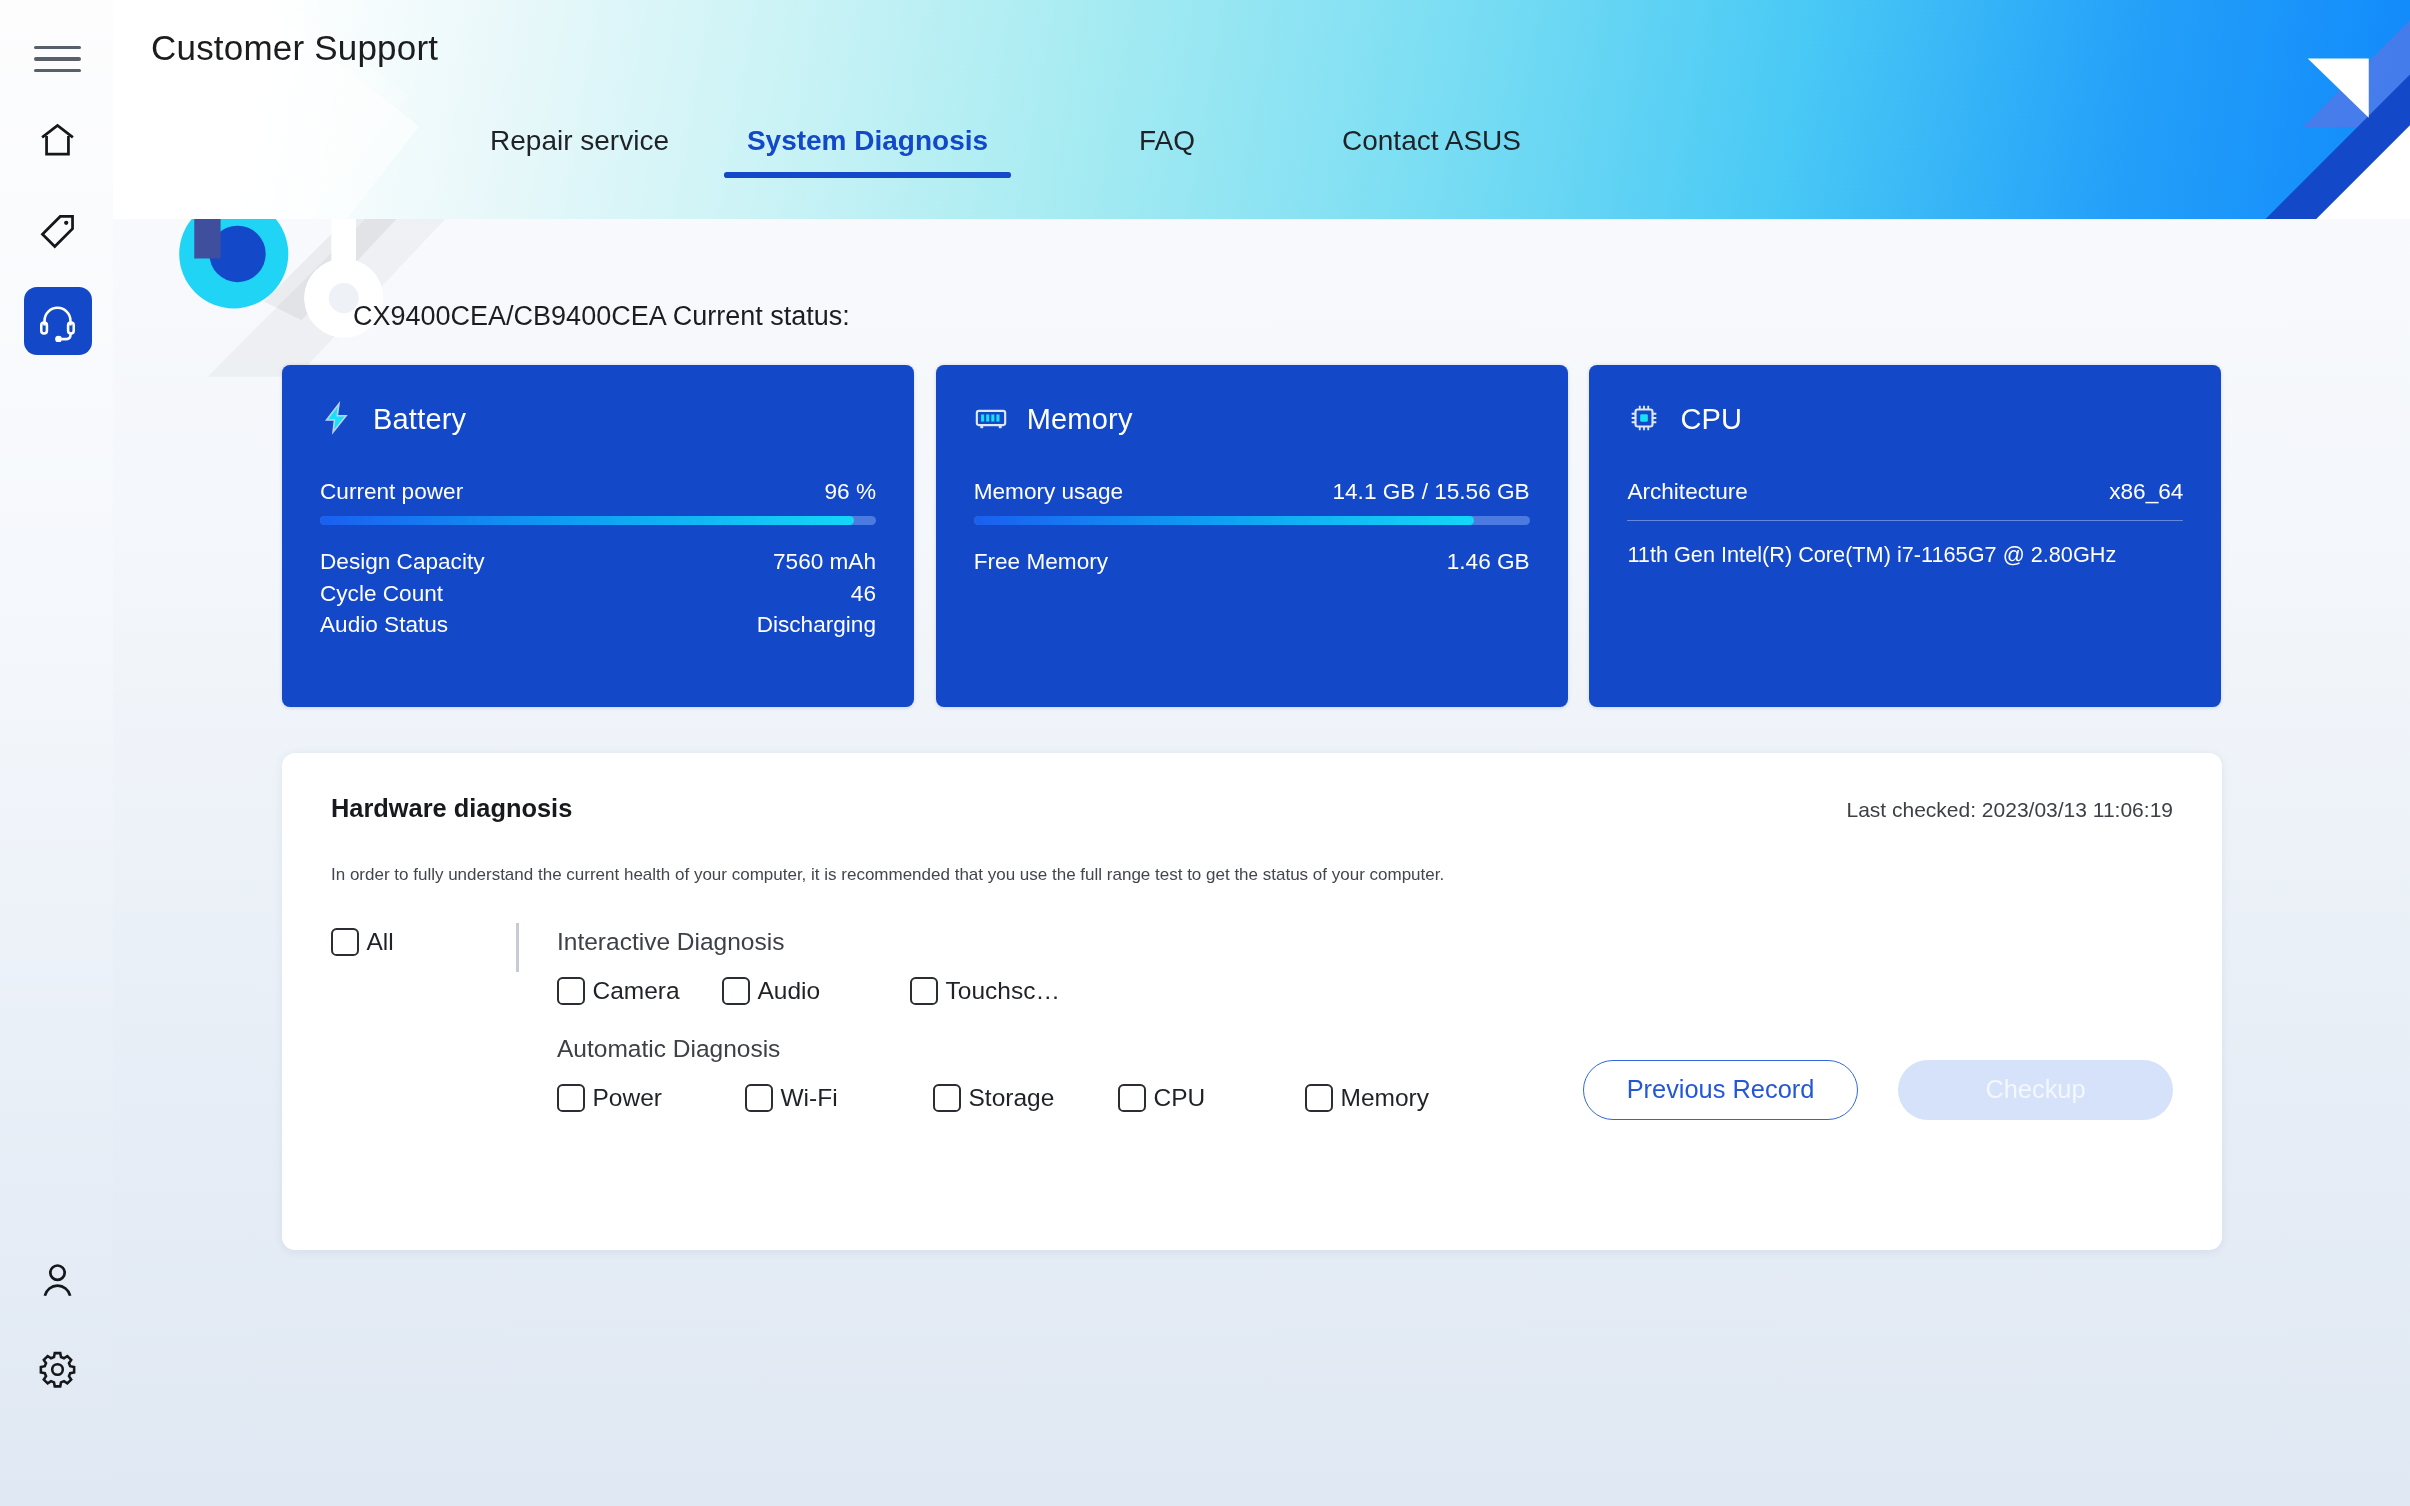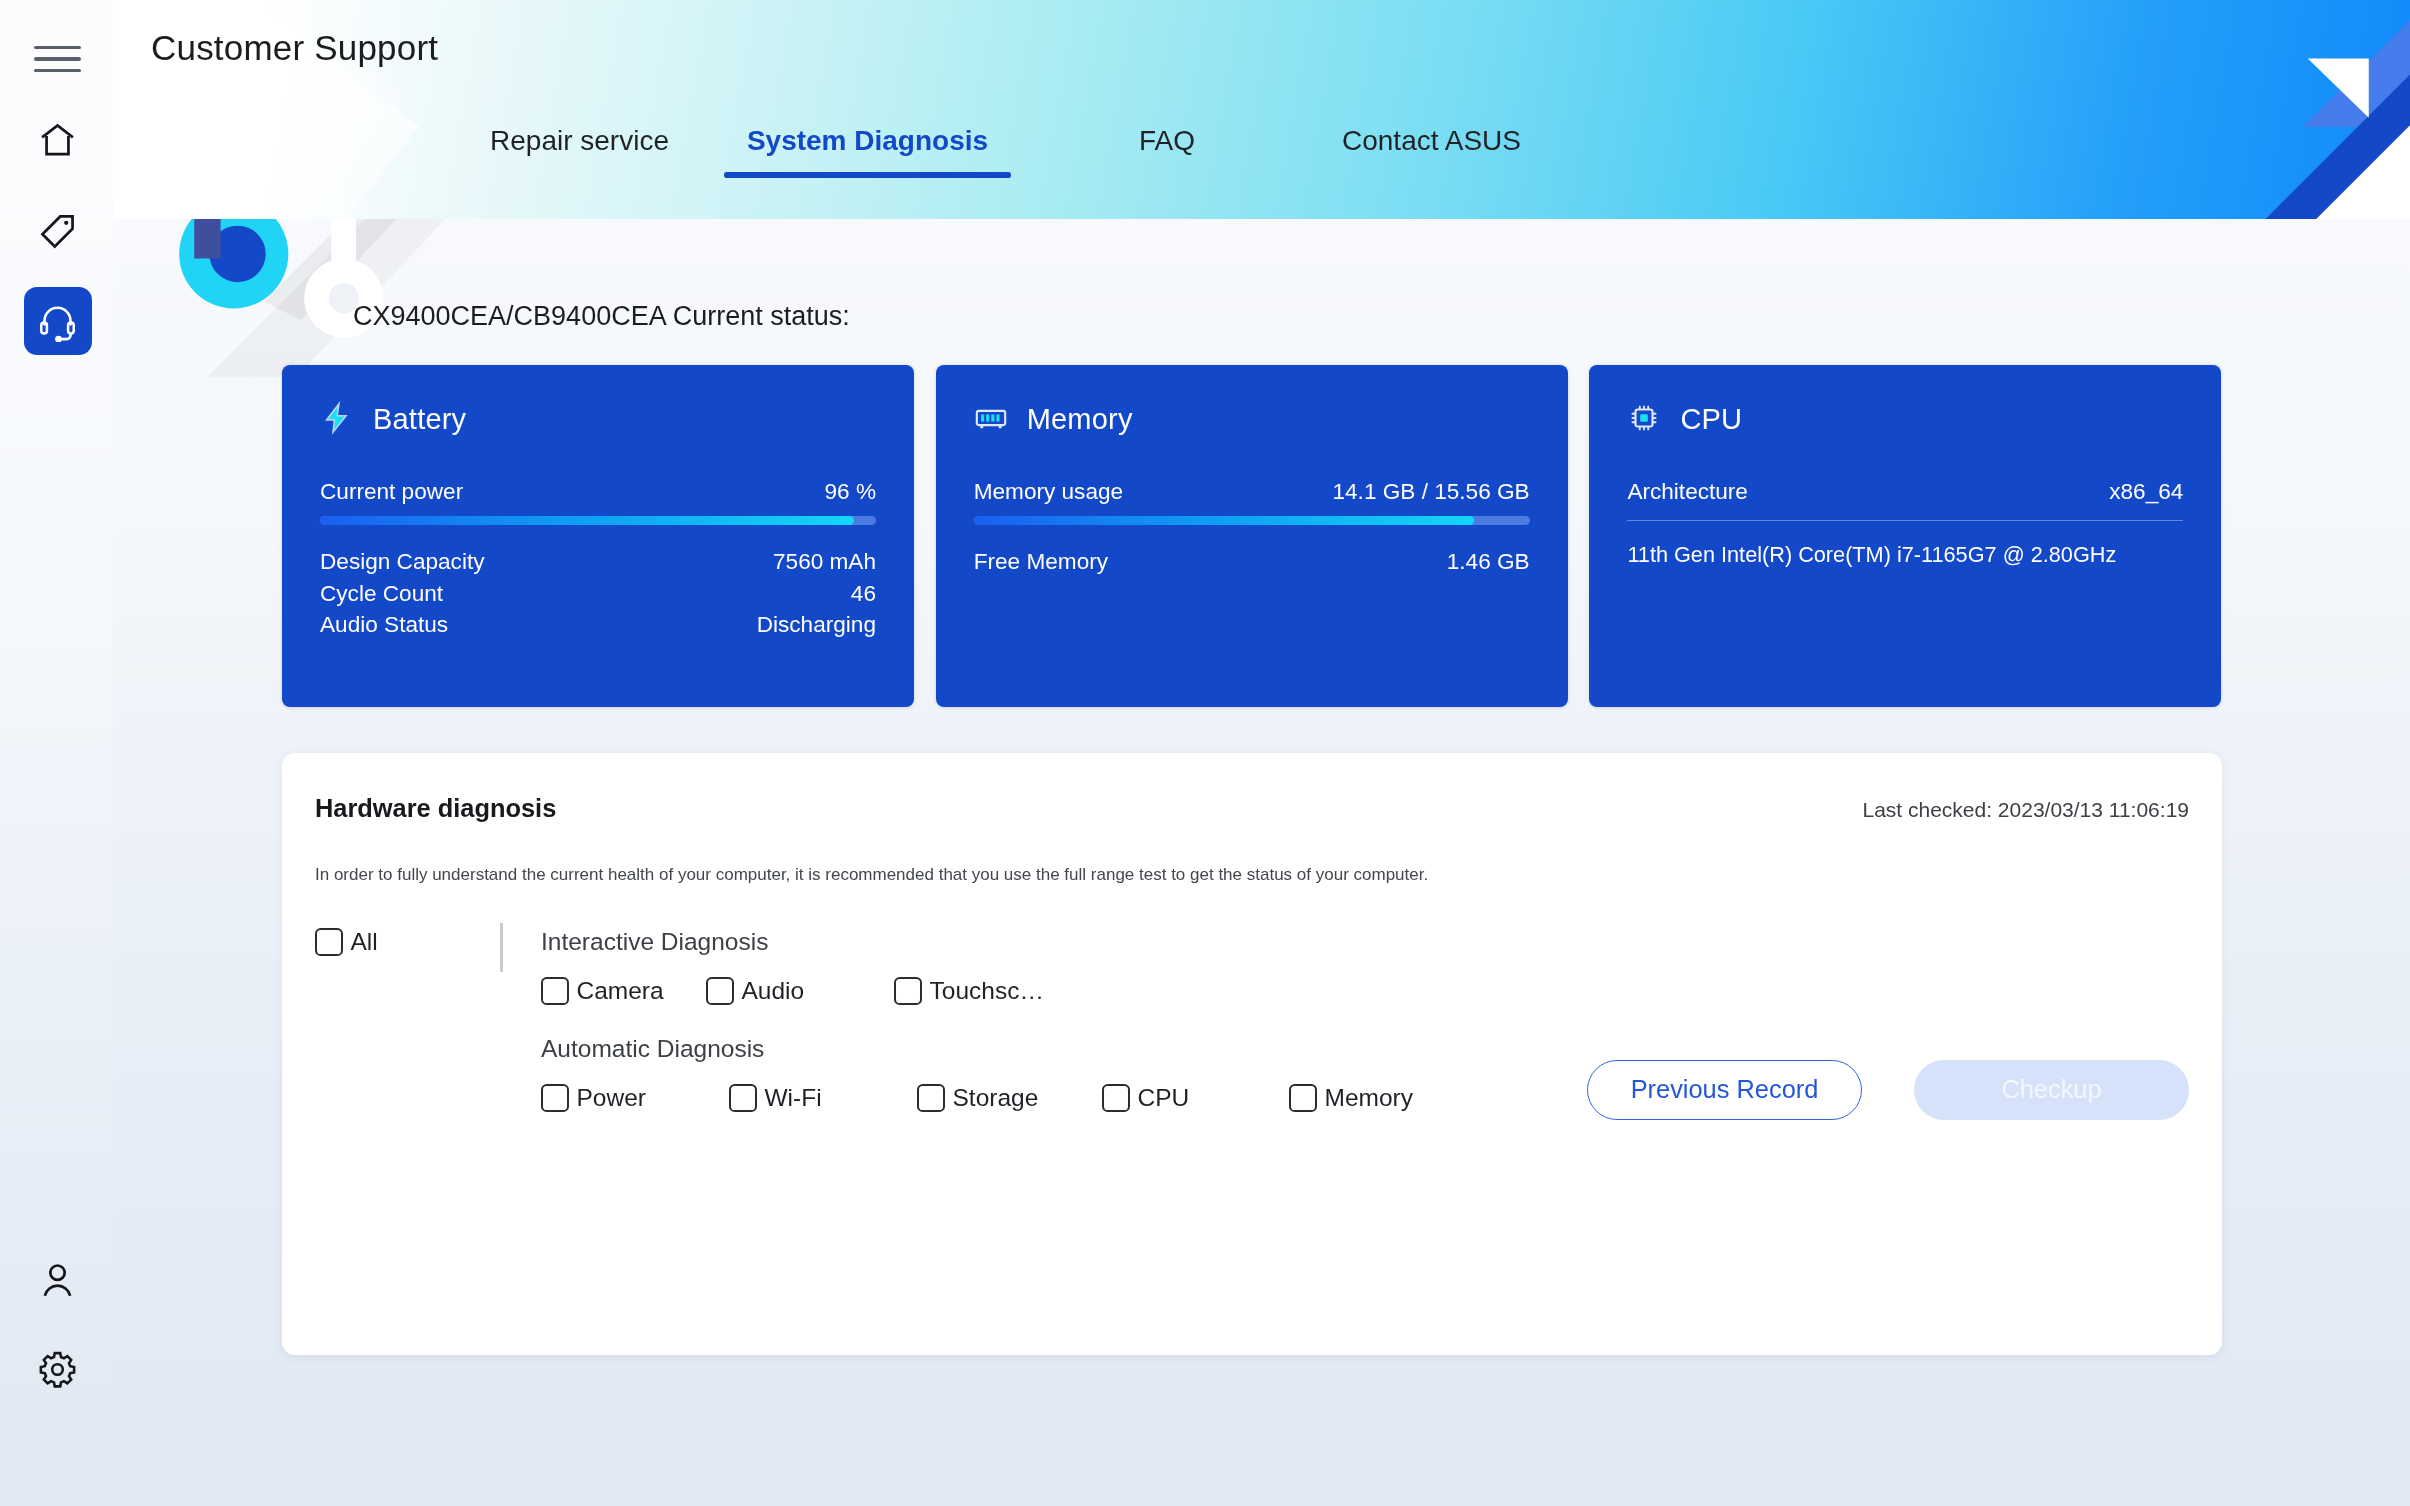--- a/index.html
+++ b/index.html
@@ -128,24 +128,24 @@
   .bar-fill {
     height: 100%; border-radius: 4.7px;
     background: linear-gradient(90deg, #1b5ff0 0%, #0f9bf3 45%, #14d7f7 100%);
   }
   .divider { height: 0.9px; background: rgba(255,255,255,.35); margin: 15px 0 21px 0; }
   .cpu-model { font-size: 21.7px; }
 
   
   .panel {
     position: absolute; left: 282px; top: 753px;
-    width: 1940px; height: 602px;
+    width: 1940px; height: 497px;
     background: #fff; border-radius: 13px;
     box-shadow: 0 1.9px 9.4px rgba(40,60,110,.08);
-    padding: 41px 33px; z-index: 12;
+    padding: 41px 49px; z-index: 12;
   }
   .panel-head { display: flex; justify-content: space-between; align-items: baseline; }
   .panel-title { font-size: 25.4px; font-weight: bold; color: #17191c; }
   .last-checked { font-size: 21px; color: #3d4146; }
   .panel-desc {
     margin-top: 40px; font-size: 17px; color: #43474d;
     line-height: 1.42; max-width: 1874px;
   }
 
   .check-area { margin-top: 41px; position: relative; }
@@ -155,21 +155,21 @@
   }
   .cb-label { font-size: 24.5px; color: #1f2226; margin-left: 7.5px; white-space: nowrap; }
 
   .all-col { position: absolute; left: 0; top: 0; display: flex; align-items: center; }
   .vline { position: absolute; left: 185px; top: -5.6px; width: 2.8px; height: 49px; background: #c7cbd2; }
   .groups { margin-left: 226px; }
   .group-title { font-size: 24.5px; color: #3d4146; margin-bottom: 21px; }
   .opt-row { display: flex; align-items: center; margin-bottom: 30px; }
   .opt { display: flex; align-items: center; }
 
-  .btns { position: absolute; right: 0; bottom: -7.5px; display: flex; gap: 52px; align-items: flex-end; }
+  .btns { position: absolute; right: 0; bottom: -7.5px; display: flex; gap: 40px; align-items: flex-end; }
   .btn {
     font-size: 25.4px; border-radius: 34px; padding: 0 41px;
     height: 60px; display: flex; align-items: center; justify-content: center;
     cursor: pointer; white-space: nowrap;
   }
   .btn-outline { border: 1.9px solid #3366dd; color: #2457d8; background: #fff; min-width: 275px; }
   .btn-disabled { background: #d5e2f9; color: #f3f7fe; min-width: 275px; cursor: default; }
 </style>
 </head>
 <body>

